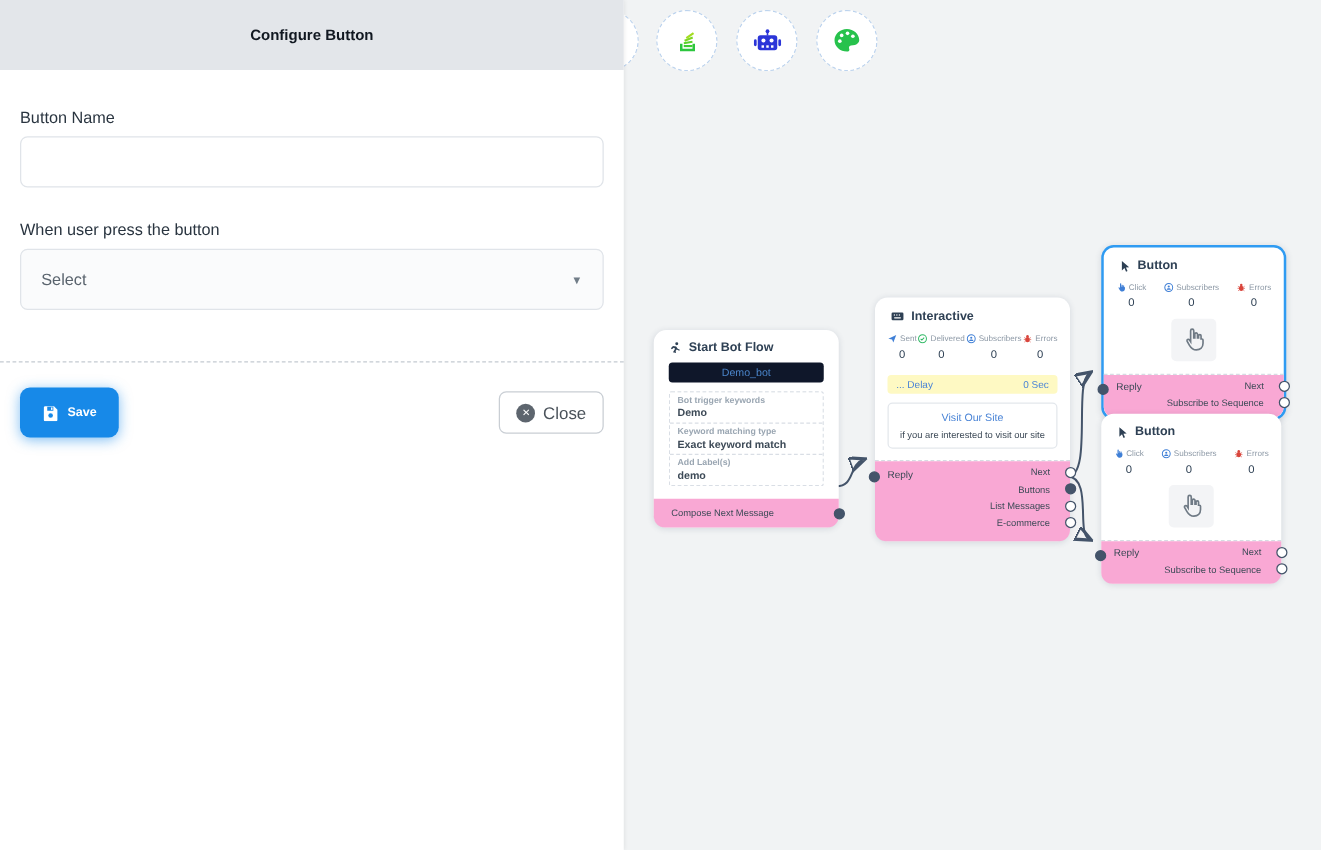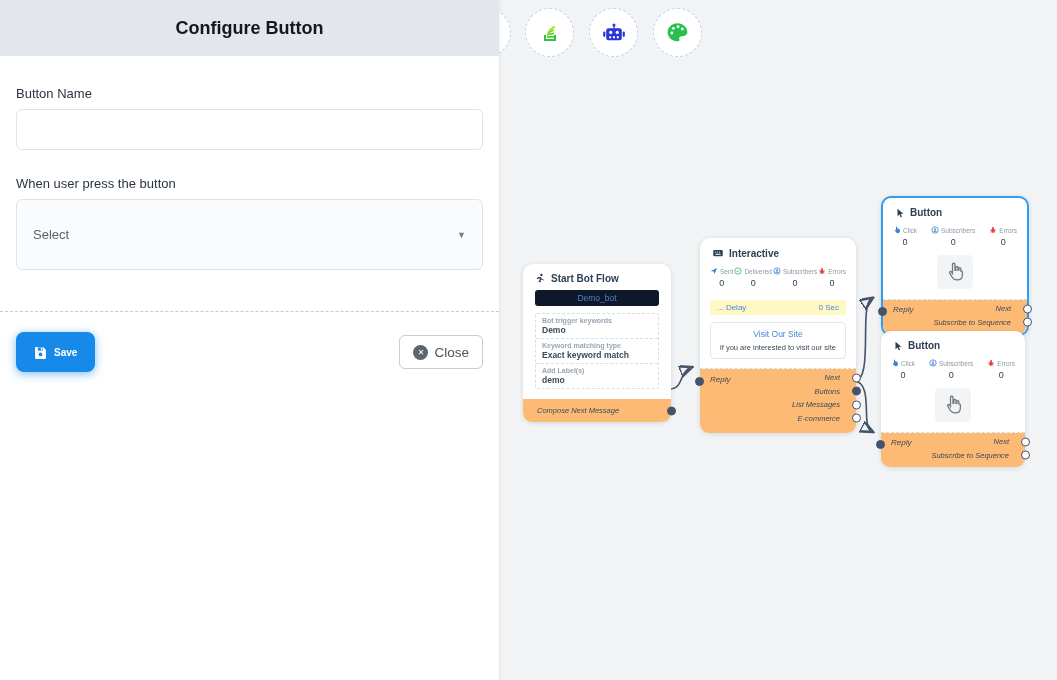--- a/index.html
+++ b/index.html
@@ -11,21 +11,21 @@
   .edges{position:absolute;left:0;top:0;z-index:1;pointer-events:none;}
   .edges path{stroke:#44546a;stroke-width:1.6;fill:none;}
 
   
   .tool-circle{position:absolute;top:8px;width:47px;height:47px;border-radius:50%;background:#fff;
     border:1.5px dashed #bcd3ee;display:flex;align-items:center;justify-content:center;z-index:2;}
 
   
   .node{position:absolute;background:#fff;border-radius:10px;box-shadow:0 1px 5px rgba(40,60,90,.14);z-index:3;font-size:8px;color:#3d4a57;}
   .node-header{display:flex;align-items:center;gap:5px;padding:9px 12px 6px;font-weight:bold;font-size:10px;color:#2e4054;}
-  .node-footer{background:#fdba74;border-radius:0 0 9px 9px;position:relative;font-style:italic;}
+  .node-footer{background:#f9a8d4;border-radius:0 0 9px 9px;position:relative;}
   .port{position:absolute;width:9px;height:9px;border-radius:50%;background:#fff;border:1.5px solid #44546a;box-sizing:border-box;}
   .port.filled{background:#44546a;}
   .dashed-sep{border-top:1px dashed #d6dce3;margin:0;}
 
   
   .start-node{left:523px;top:264px;width:148px;}
   .demo-bar{margin:0 12px;height:16px;background:#0f172a;border-radius:3px;display:flex;align-items:center;justify-content:center;
     color:#4a84c9;font-size:8.5px;}
   .fields-box{margin:7px 12px 10px;border:1px dashed #d9dee5;border-radius:2px;}
   .field-row{padding:3px 6px;font-weight:bold;}
@@ -58,27 +58,27 @@
   .button-node-1{top:196px;border:2px solid #2f9bf2;}
   .button-node-2{top:331px;}
   .hand-wrap{width:36px;height:34px;margin:2px auto 10px;background:#f3f4f6;border-radius:4px;display:flex;align-items:center;justify-content:center;}
   .btn-footer{height:34px;}
   .btn-footer .reply-label{top:5px;}
   .btn-footer .reply-port{top:7px;}
 
   
   .panel{position:absolute;left:0;top:0;width:499px;height:680px;background:#fff;z-index:10;box-shadow:1px 0 3px rgba(0,0,0,.06);}
   .panel-header{height:56px;background:#e3e6ea;display:flex;align-items:center;justify-content:center;}
-  .panel-title{font-size:18px;font-weight:bold;color:#111821;}
+  .panel-title{font-size:12px;font-weight:bold;color:#111821;}
   .panel-body{padding:16px;}
   .form-label{font-size:13px;color:#2a3540;margin:16px 0 8px;}
   .text-input{width:100%;height:41px;border:1px solid #e0e4e9;border-radius:6px;box-sizing:border-box;
     font-size:13px;padding:0 12px;color:#2a3540;background:#fff;outline:none;}
   .select-box{height:41px;border:1px solid #e0e4e9;border-radius:6px;background:#fafbfc;display:flex;
-    align-items:center;justify-content:space-between;padding:14px 16px;cursor:pointer;}
+    align-items:center;justify-content:space-between;padding:3px 16px;cursor:pointer;}
   .select-text{font-size:13px;color:#59636d;}
   .caret{font-size:9px;color:#717d88;}
   .panel-divider{margin:41px -16px 0;border:none;border-top:1.5px dashed #c4cad1;}
   .actions{display:flex;justify-content:space-between;align-items:center;margin-top:20px;}
   .save-btn{display:flex;align-items:center;gap:7px;background:#1789e8;color:#fff;border:none;border-radius:8px;
     height:40px;padding:0 18px;font-size:10px;font-weight:600;cursor:pointer;box-shadow:0 2px 10px rgba(23,137,232,.55);
     font-family:"Liberation Sans",sans-serif;}
   .close-btn{display:flex;align-items:center;gap:6px;background:#fff;color:#4a525a;border:1px solid #c9ced4;border-radius:6px;
     height:34px;padding:0 13px;font-size:13.5px;cursor:pointer;font-family:"Liberation Sans",sans-serif;}
   .close-circle{width:15px;height:15px;border-radius:50%;background:#5d656e;color:#fff;font-size:8px;display:flex;

